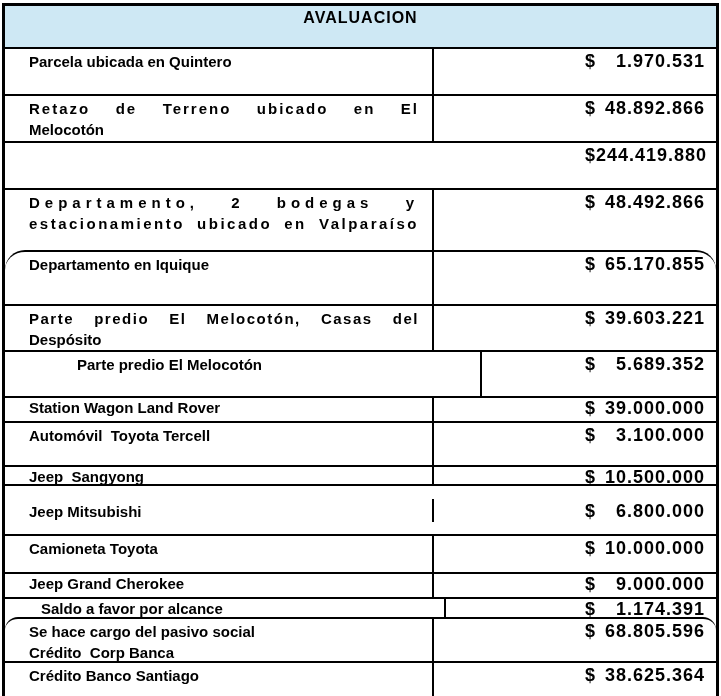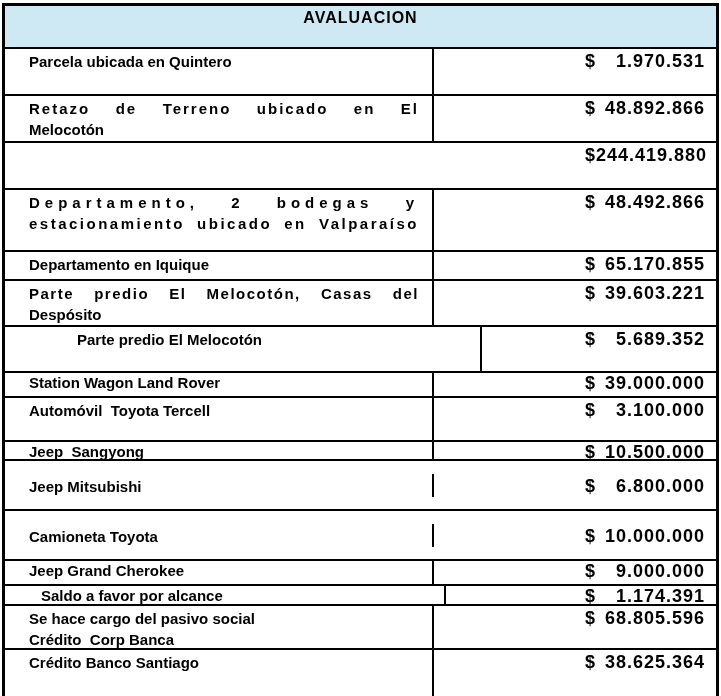--- a/index.html
+++ b/index.html
@@ -128,21 +128,21 @@
           <div class="name-line fj ls5">Departamento, 2 bodegas y</div>
           <div class="name-line fj ls25">estacionamiento ubicado en Valparaíso</div>
         </div>
         <div class="cell amount-cell">
           <div class="amount-wrap">
             <span class="cur">$</span>
             <span class="val">48.492.866</span>
           </div>
         </div>
       </div>
-      <div class="row data-row" style="height: 29px;">
+      <div class="row data-row" style="height: 54px; border-radius: 20px;">
         <div class="cell name-cell">
           <div class="name-line">Departamento en Iquique</div>
         </div>
         <div class="cell amount-cell">
           <div class="amount-wrap">
             <span class="cur">$</span>
             <span class="val">65.170.855</span>
           </div>
         </div>
       </div>
@@ -206,21 +206,21 @@
         <div class="cell name-cell">
           <div class="name-line">Jeep Mitsubishi</div>
         </div>
         <div class="cell amount-cell">
           <div class="amount-wrap">
             <span class="cur">$</span>
             <span class="val">6.800.000</span>
           </div>
         </div>
       </div>
-      <div class="row data-row" style="height: 50px; align-items: center;">
+      <div class="row data-row" style="height: 38px;">
         <div class="cell name-cell">
           <div class="name-line">Camioneta Toyota</div>
         </div>
         <div class="cell amount-cell">
           <div class="amount-wrap">
             <span class="cur">$</span>
             <span class="val">10.000.000</span>
           </div>
         </div>
       </div>
@@ -239,21 +239,21 @@
         <div class="cell name-cell">
           <div class="name-line">Saldo a favor por alcance</div>
         </div>
         <div class="cell amount-cell">
           <div class="amount-wrap">
             <span class="cur">$</span>
             <span class="val">1.174.391</span>
           </div>
         </div>
       </div>
-      <div class="row data-row" style="height: 44px;">
+      <div class="row data-row" style="height: 44px; border-radius: 13px;">
         <div class="cell name-cell">
           <div class="name-line">Se hace cargo del pasivo social</div>
           <div class="name-line">Crédito&nbsp; Corp Banca</div>
         </div>
         <div class="cell amount-cell">
           <div class="amount-wrap">
             <span class="cur">$</span>
             <span class="val">68.805.596</span>
           </div>
         </div>

